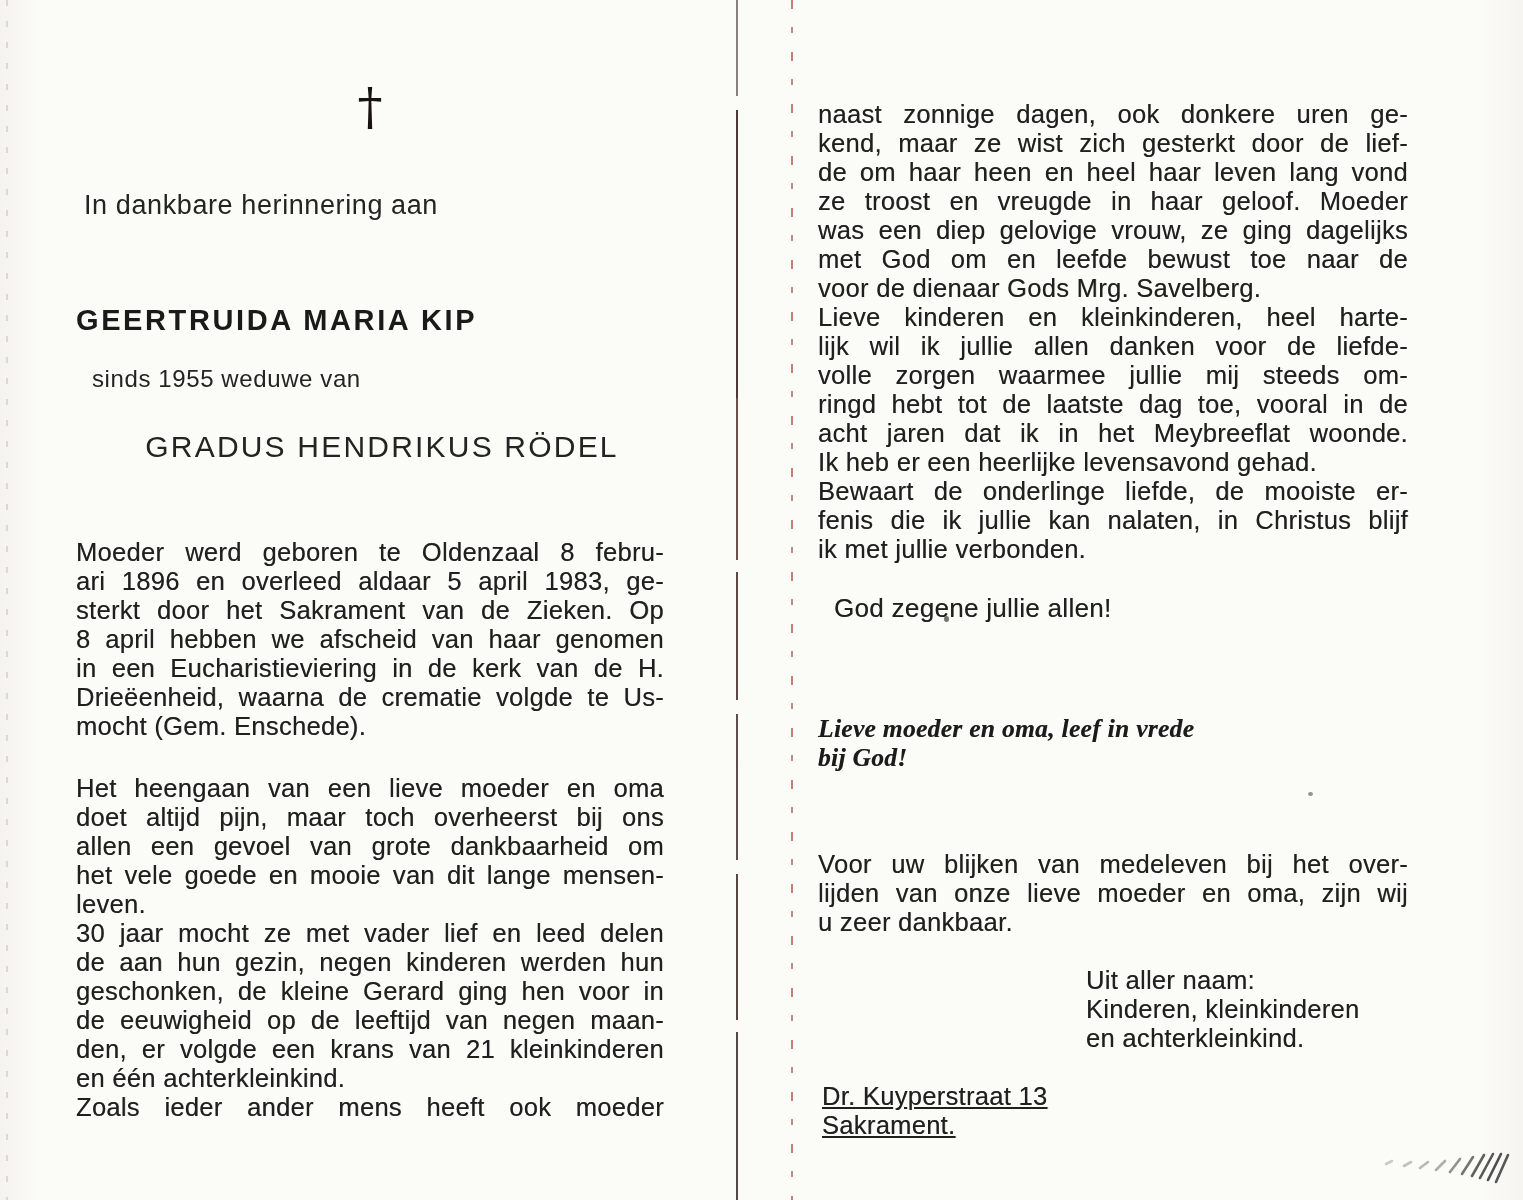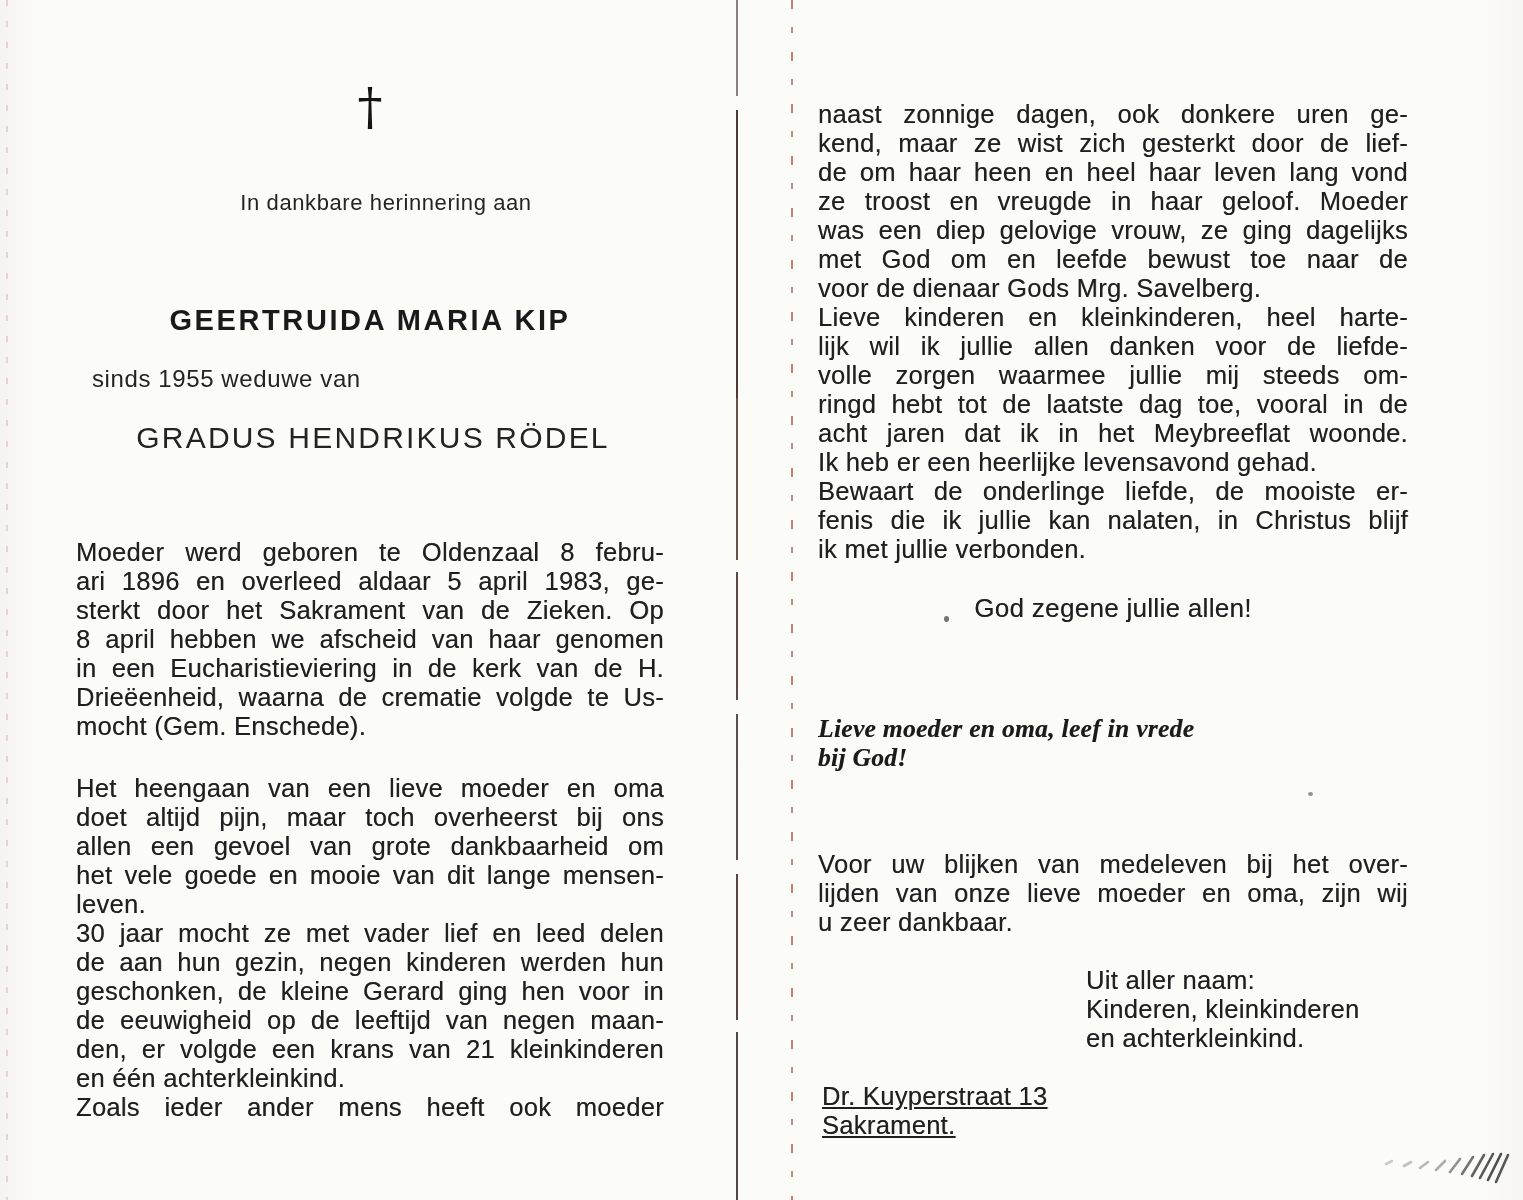--- a/index.html
+++ b/index.html
@@ -23,52 +23,52 @@
   .page-right{left:818px;width:590px;}
 
   
   .cross{
     position:absolute;top:82px;left:0;width:100%;
     text-align:center;
     font-family:"DejaVu Serif","Liberation Serif",serif;
     font-size:50px;line-height:1;color:#161311;
   }
   .intro{
-    position:absolute;top:190px;left:16px;width:100%;
-    text-align:center;font-size:22px;letter-spacing:0.6px;color:#242424;
+    position:absolute;top:190px;left:8px;width:100%;
+    text-align:left;font-size:27px;letter-spacing:0.6px;color:#242424;
   }
   .deceased-name{
     position:absolute;top:304px;left:0;width:100%;margin:0;
-    text-align:center;font-size:29px;font-weight:bold;letter-spacing:2.6px;color:#1a1a1a;
+    font-size:29px;font-weight:bold;letter-spacing:2.6px;color:#1a1a1a;
   }
   .widow-line{
     position:absolute;top:365px;left:16px;width:100%;
     font-size:24px;letter-spacing:0.6px;color:#242424;
   }
   .husband-name{
-    position:absolute;top:418px;left:0;width:100%;margin:3px;
+    position:absolute;top:418px;left:0;width:100%;margin:12px;
     text-align:center;font-size:30px;font-weight:normal;letter-spacing:2.2px;color:#232323;
   }
 
   
   .para{position:absolute;left:0;width:100%;}
   .p-left-1{top:538px;}
   .p-left-2{top:774px;}
   .p-right-1{top:100px;}
   .p-thanks{top:850px;}
   .ln{
     font-size:25.5px;line-height:29px;letter-spacing:0.3px;
     text-align:left;white-space:normal;
     text-shadow:0.3px 0 0 rgba(20,20,20,0.55);
   }
   .ln.just{text-align:justify;text-align-last:justify;text-justify:inter-word;}
 
   .blessing{
-    position:absolute;top:593px;left:0;width:100%;
-    text-align:center;font-size:26px;letter-spacing:0.3px;
+    position:absolute;top:593px;left:16px;width:100%;
+    text-align:left;font-size:26px;letter-spacing:0.3px;
     text-shadow:0.3px 0 0 rgba(20,20,20,0.55);
   }
   .quote{
     position:absolute;top:698px;left:0;width:100%;
     text-align:center;
     font-family:"Liberation Serif","DejaVu Serif",serif;
     font-style:italic;font-weight:700;
     font-size:31px;line-height:34px;color:#1b1b1b;margin-top:16px;
   }
   .signature{

